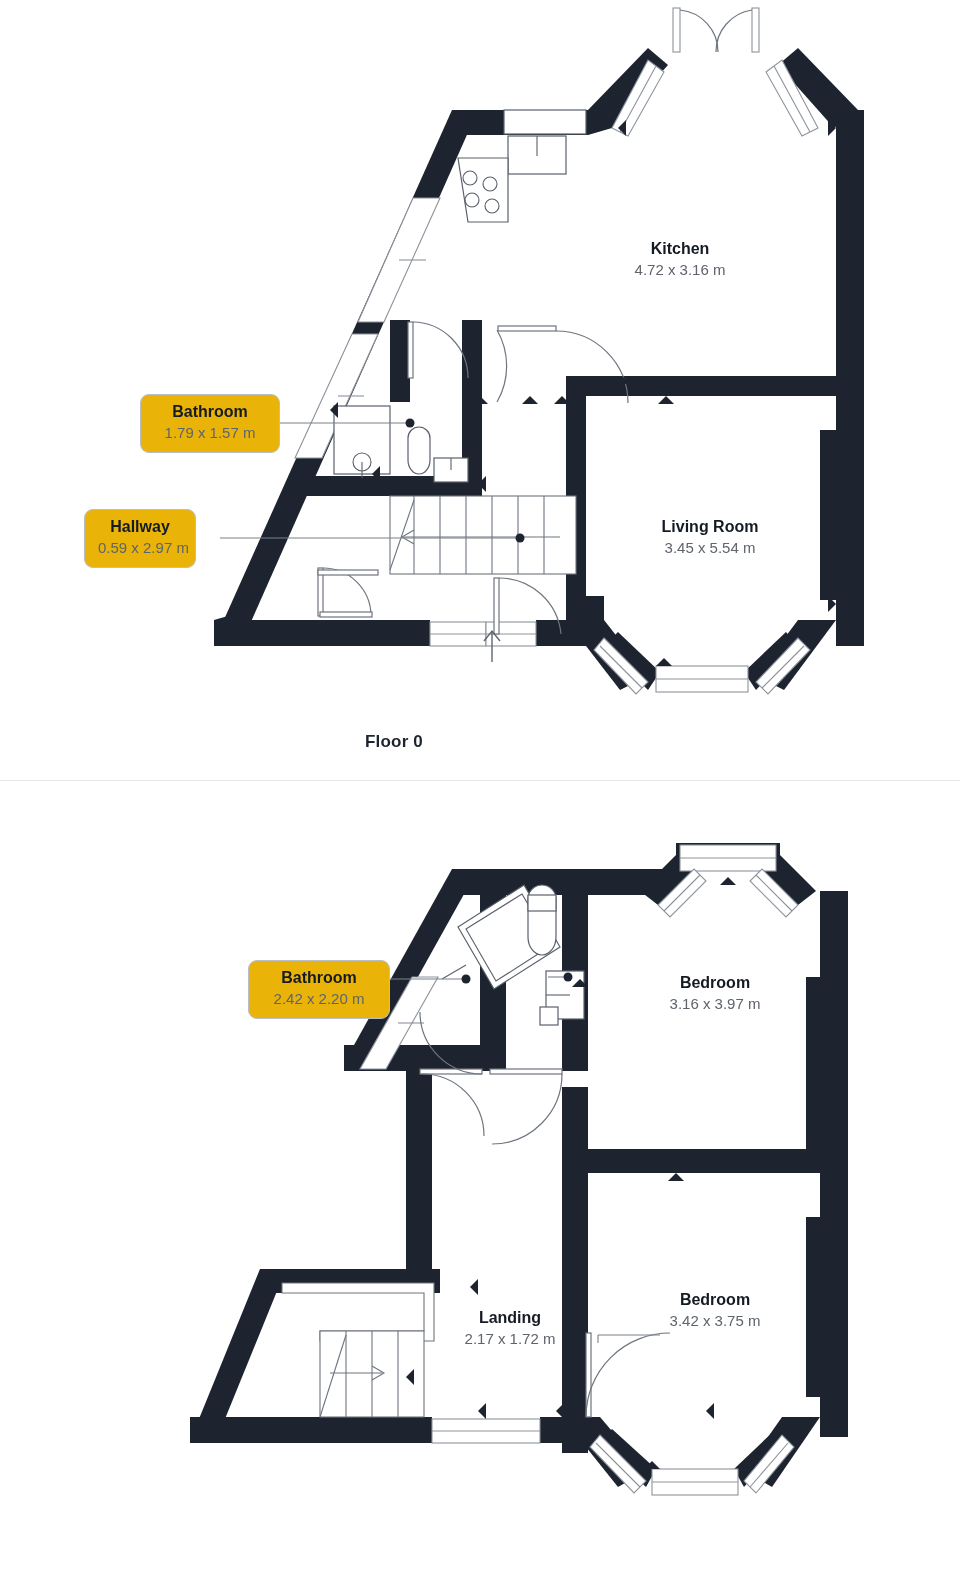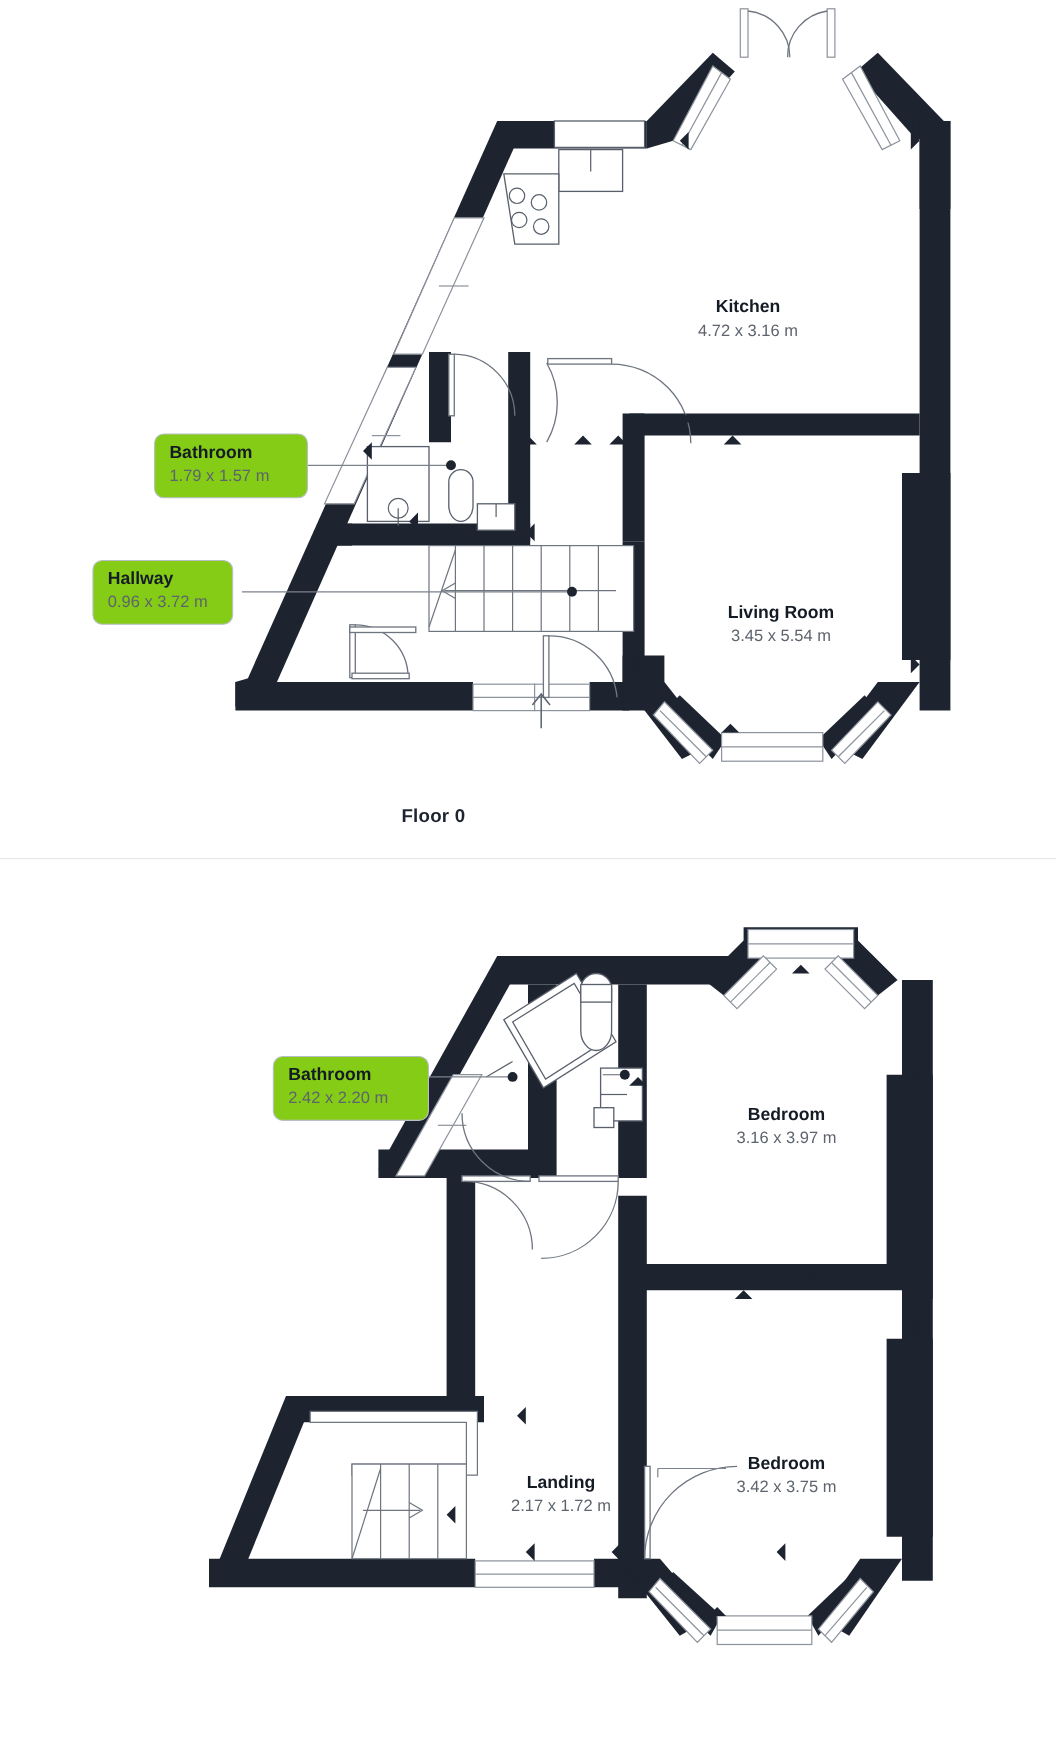--- a/index.html
+++ b/index.html
@@ -41,32 +41,32 @@
   .stair{fill:none;stroke:#6e757f;stroke-width:1.1;}
   .stair-box{fill:#ffffff;stroke:#6e757f;stroke-width:1.1;}
   .tick{fill:#1d2430;}
   .leader{stroke:#7b828c;stroke-width:1.1;fill:none;}
   .leaderdot{fill:#1d2430;}
   .dirarrow{fill:none;stroke:#5d6572;stroke-width:1.4;}
 
   
   .callout{
     position:absolute;
-    background:#84cc16;
+    background:#eab308;
     border:1px solid #b9bec5;
     border-radius:9px;
     padding:7px 13px 9px 13px;
-    text-align:left;
+    text-align:center;
     box-sizing:border-box;
   }
   .callout .rm-name{font-size:16px;font-weight:bold;color:#151b24;line-height:20px;white-space:nowrap;}
   .callout .rm-dim{font-size:15px;color:#5e646d;line-height:21px;white-space:nowrap;}
 
   
-  .inline-label{position:absolute;text-align:center;margin-top:31px;}
+  .inline-label{position:absolute;text-align:center;}
   .inline-label .rm-name{font-size:16px;font-weight:bold;color:#151b24;line-height:21px;white-space:nowrap;}
   .inline-label .rm-dim{font-size:15px;color:#5e646d;line-height:22px;white-space:nowrap;}
 </style>
 </head>
 <body>
 
 <div class="floorplan-page">
 
   <div class="floor-section" id="floor0-section">
 
@@ -232,23 +232,23 @@
         <line x1="492" y1="662" x2="492" y2="632"></line>
         <path d="M484,641 L492,631 L500,641"></path>
       </g>
     </svg>
 
     <div class="callout" id="f0-bathroom-callout" style="left:140px;top:394px;width:140px;">
       <div class="rm-name">Bathroom</div>
       <div class="rm-dim">1.79 x 1.57 m</div>
     </div>
 
-    <div class="callout" id="f0-hallway-callout" style="left:84px;top:509px;width:128px;">
+    <div class="callout" id="f0-hallway-callout" style="left:84px;top:509px;width:112px;">
       <div class="rm-name">Hallway</div>
-      <div class="rm-dim">0.96 x 3.72 m</div>
+      <div class="rm-dim">0.59 x 2.97 m</div>
     </div>
 
     <div class="inline-label" id="f0-kitchen-label" style="left:570px;top:238px;width:220px;">
       <div class="rm-name">Kitchen</div>
       <div class="rm-dim">4.72 x 3.16 m</div>
     </div>
 
     <div class="inline-label" id="f0-living-label" style="left:600px;top:516px;width:220px;">
       <div class="rm-name">Living Room</div>
       <div class="rm-dim">3.45 x 5.54 m</div>

